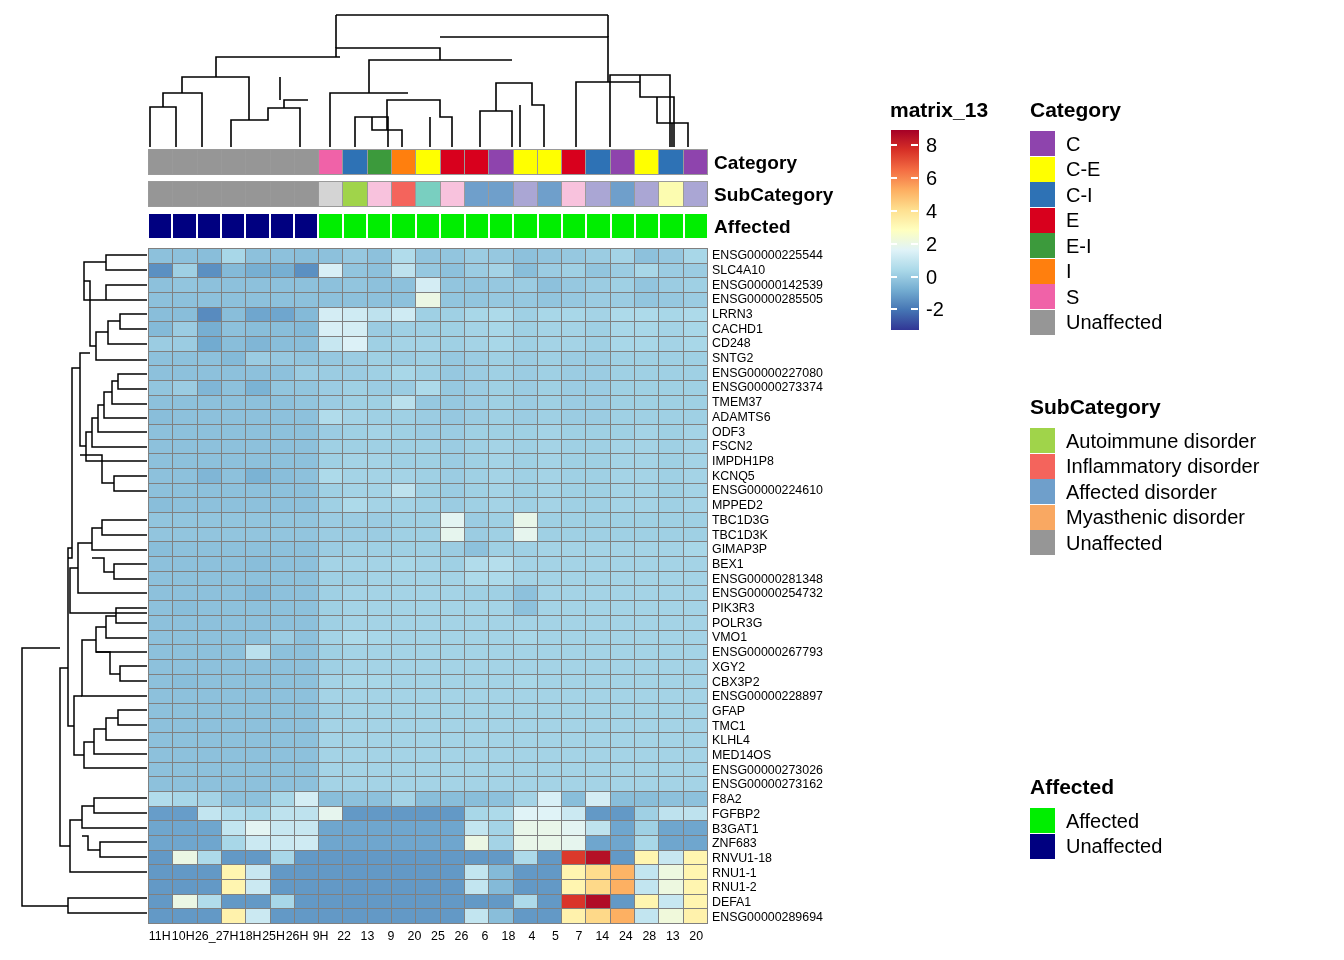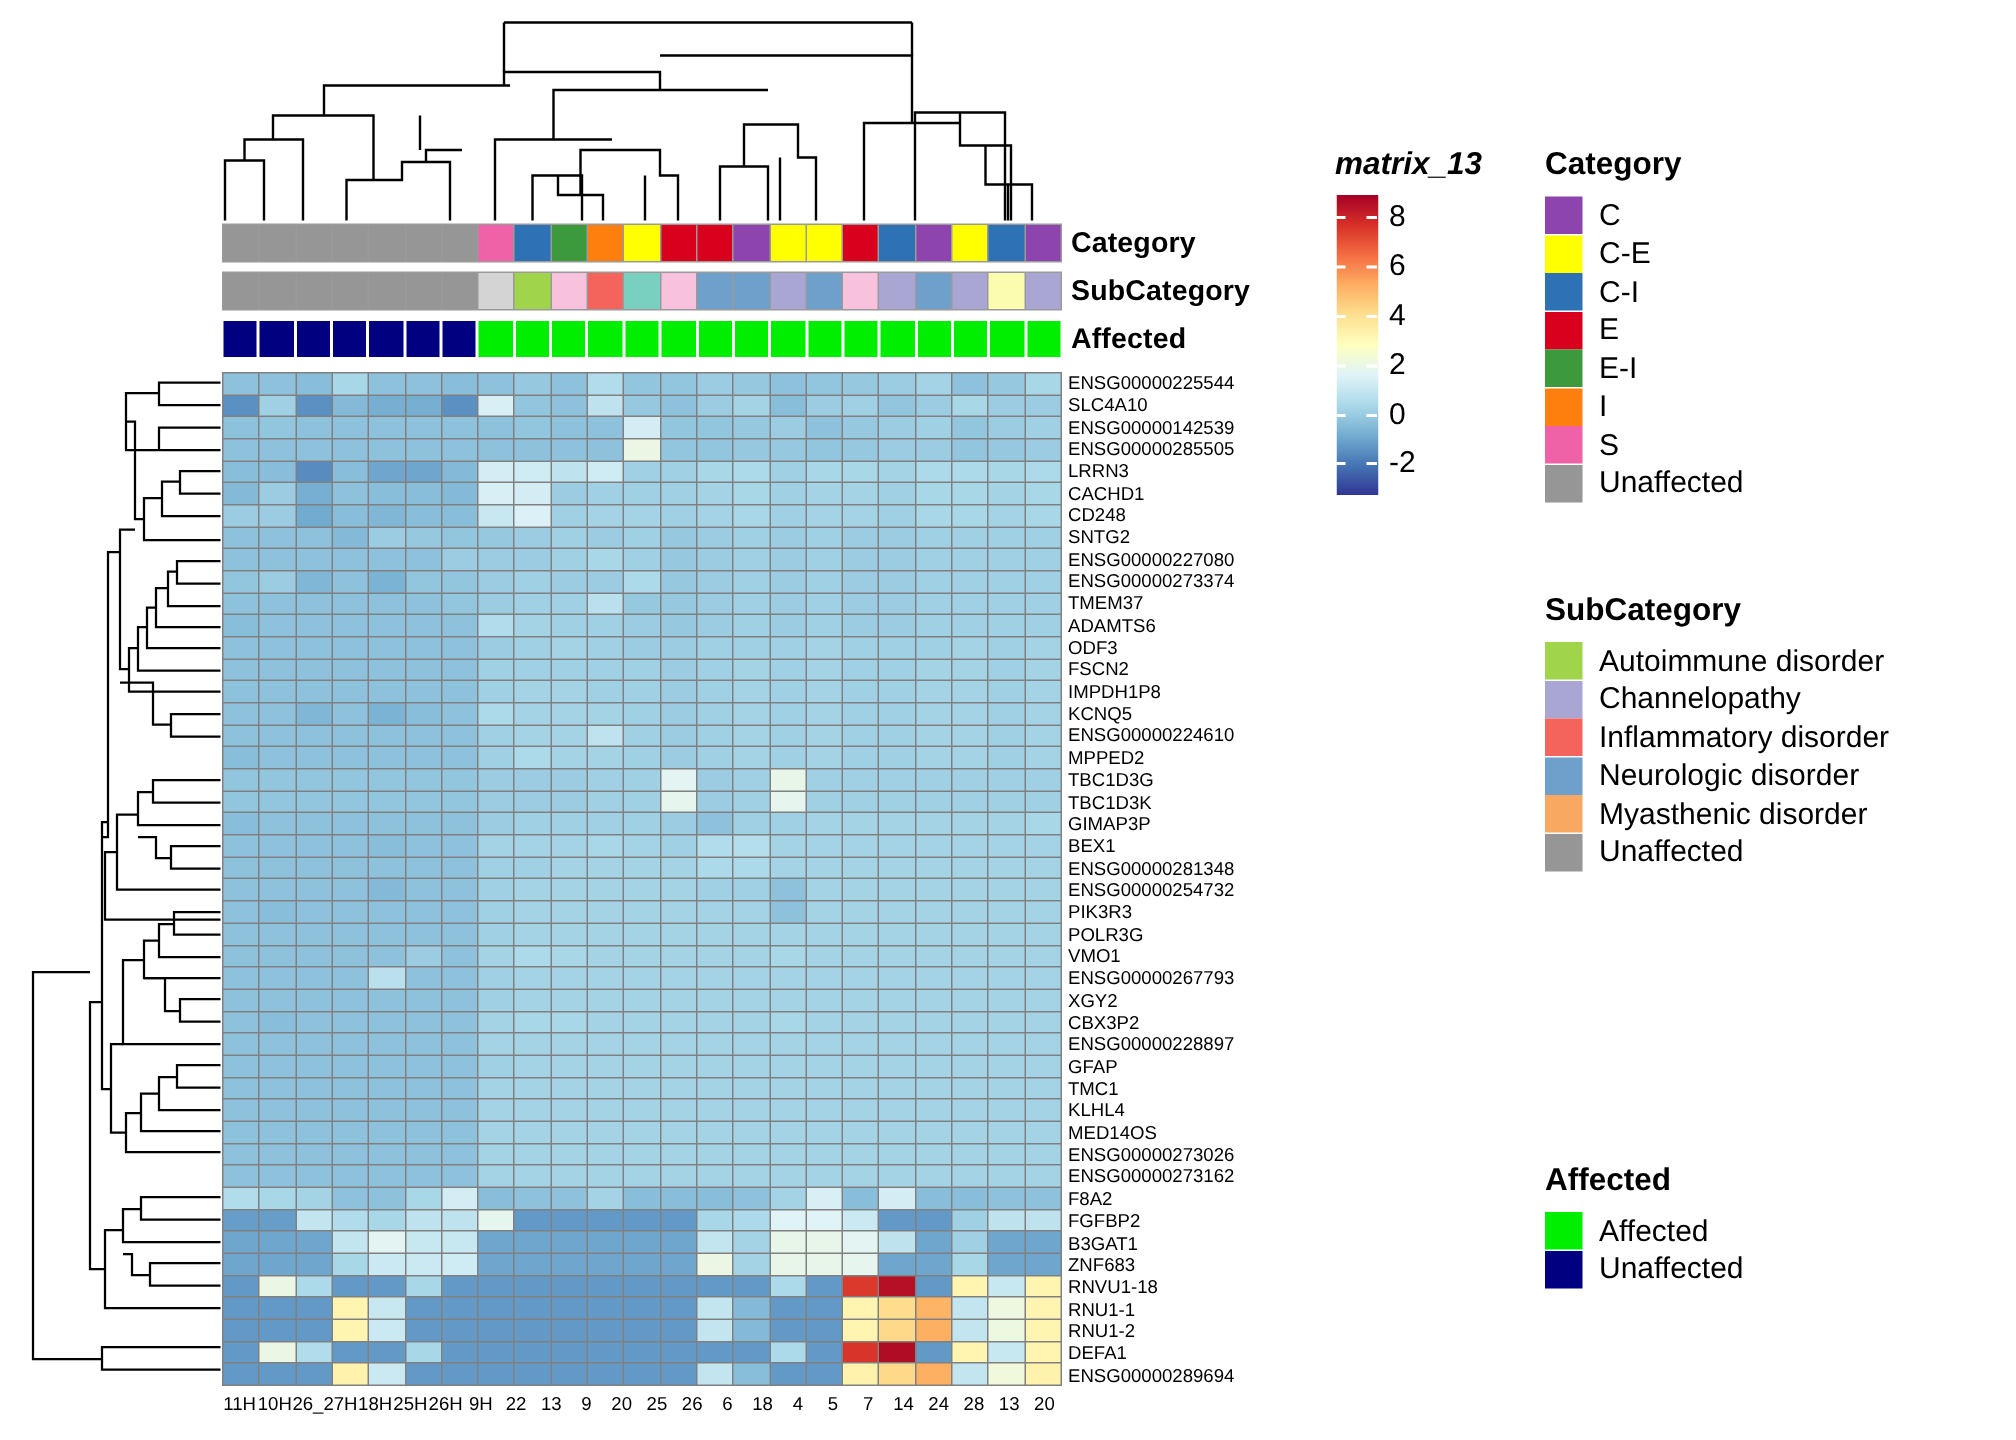--- a/index.html
+++ b/index.html
@@ -1335,21 +1335,21 @@
     <div>5</div>
     <div>7</div>
     <div>14</div>
     <div>24</div>
     <div>28</div>
     <div>13</div>
     <div>20</div>
   </div>
 
 <div class="abs" style="left:890px;top:98px;">
-  <div class="legend-title" style="margin-bottom:7px;font-style:italic;">matrix_13</div>
+  <div class="legend-title" style="margin-bottom:7px;">matrix_13</div>
   <div style="position:relative;width:160px;height:210px;">
     <div id="cb-gradient" style="position: absolute; left: 0px; top: 0px; width: 28px; height: 200px; background: linear-gradient(rgb(165, 0, 38) 0%, rgb(190, 24, 39) 5%, rgb(215, 48, 39) 10%, rgb(229, 78, 53) 15%, rgb(244, 109, 67) 20%, rgb(248, 141, 82) 25%, rgb(253, 174, 97) 30%, rgb(253, 199, 120) 35%, rgb(254, 224, 144) 40%, rgb(254, 239, 168) 45%, rgb(255, 255, 191) 50%, rgb(239, 249, 219) 55%, rgb(224, 243, 248) 60%, rgb(197, 230, 240) 65%, rgb(171, 217, 233) 70%, rgb(144, 195, 221) 75%, rgb(116, 173, 209) 80%, rgb(93, 145, 194) 85%, rgb(69, 117, 180) 90%, rgb(59, 86, 164) 95%, rgb(49, 54, 149) 100%); border: 0.5px solid rgb(255, 255, 255);"></div>
     <div id="cb-ticks" style="position:absolute;left:0;top:0;width:160px;height:200px;">
         <div class="cb-ticklabel" style="top: 16.3934px;">8</div>
         <div style="position: absolute; top: 15.3934px; left: 0px; width: 7px; height: 2px; background: rgb(255, 255, 255);"></div>
         <div style="position: absolute; top: 15.3934px; right: 132px; width: 7px; height: 2px; background: rgb(255, 255, 255);"></div>
         <div class="cb-ticklabel" style="top: 49.1803px;">6</div>
         <div style="position: absolute; top: 48.1803px; left: 0px; width: 7px; height: 2px; background: rgb(255, 255, 255);"></div>
         <div style="position: absolute; top: 48.1803px; right: 132px; width: 7px; height: 2px; background: rgb(255, 255, 255);"></div>
         <div class="cb-ticklabel" style="top: 81.9672px;">4</div>
@@ -1407,30 +1407,26 @@
 </div>
 
 <div class="abs" style="left:1030px;top:395px;">
   <div class="legend-title" style="margin-bottom:9px;">SubCategory</div>
   <div id="legend-items-1">
       <div class="legend-row">
         <div class="legend-swatch" style="background: rgb(160, 212, 74);"></div>
         <div class="legend-text">Autoimmune disorder</div>
       </div>
       <div class="legend-row">
-        <div class="legend-swatch" style="background: rgb(170, 166, 212);"></div>
-        <div class="legend-text">Channelopathy</div>
-      </div>
-      <div class="legend-row">
         <div class="legend-swatch" style="background: rgb(244, 100, 92);"></div>
         <div class="legend-text">Inflammatory disorder</div>
       </div>
       <div class="legend-row">
         <div class="legend-swatch" style="background: rgb(111, 159, 203);"></div>
-        <div class="legend-text">Neurologic disorder</div>
+        <div class="legend-text">Affected disorder</div>
       </div>
       <div class="legend-row">
         <div class="legend-swatch" style="background: rgb(249, 168, 98);"></div>
         <div class="legend-text">Myasthenic disorder</div>
       </div>
       <div class="legend-row">
         <div class="legend-swatch" style="background: rgb(150, 150, 150);"></div>
         <div class="legend-text">Unaffected</div>
       </div>
     </div>

